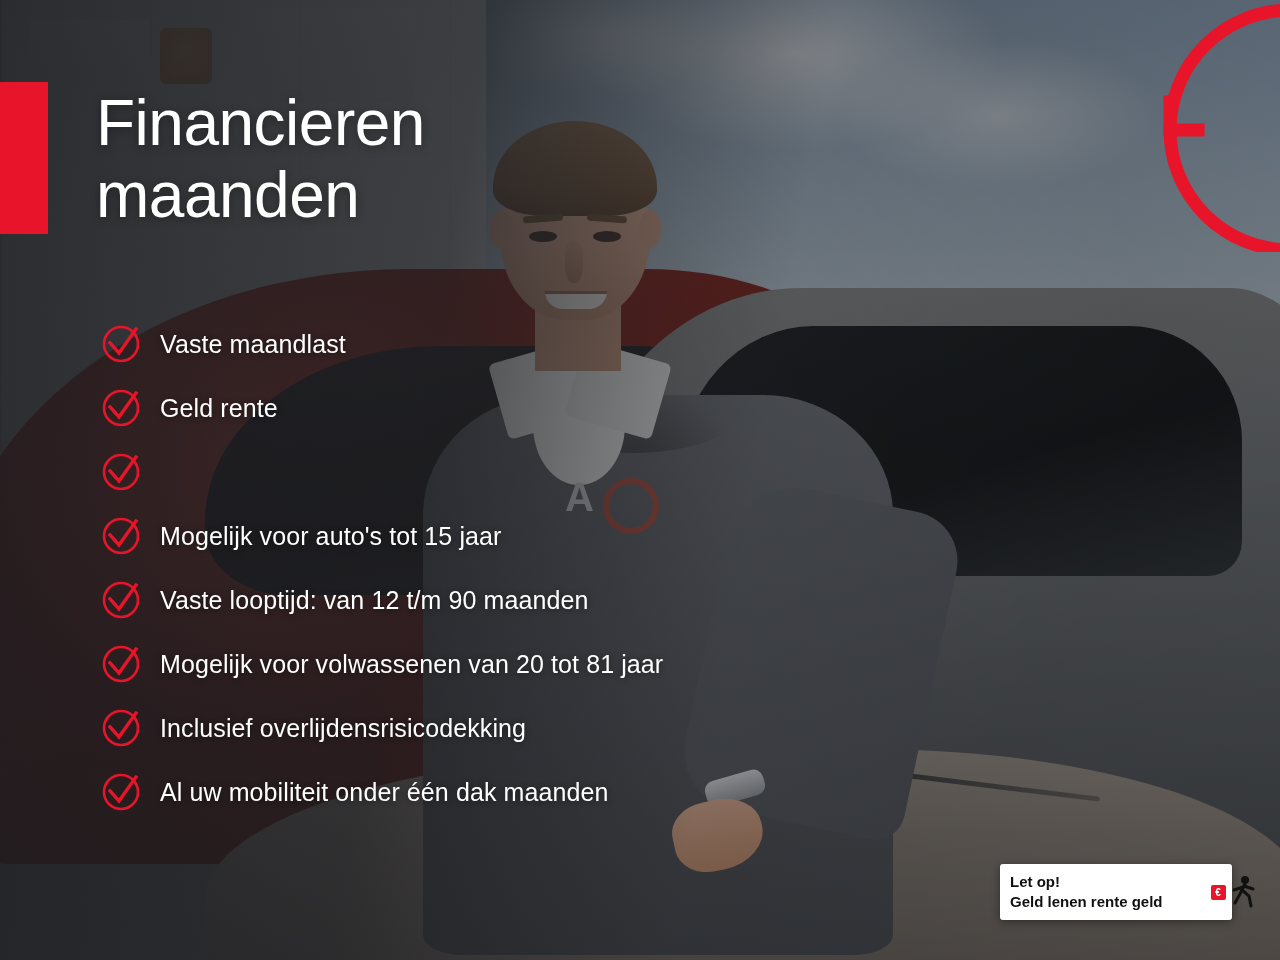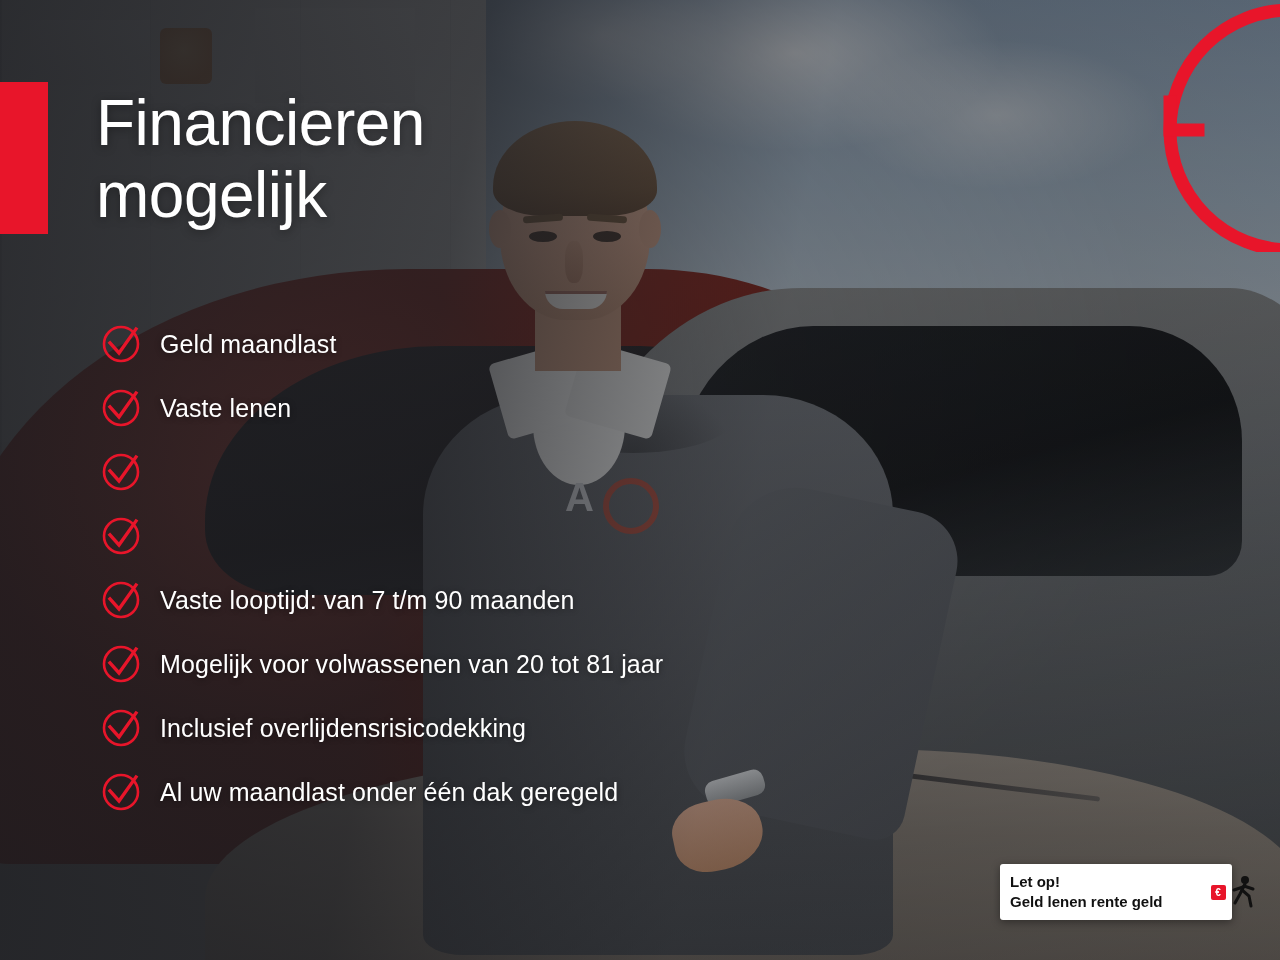--- a/index.html
+++ b/index.html
@@ -301,66 +301,67 @@
 
   <div class="red-bar"></div>
 
   <svg class="corner-arc" viewBox="0 0 180 250">
     <path d="M188 8 A 120 120 0 0 0 68 128 A 120 120 0 0 0 188 248" fill="none" stroke="#e8152a" stroke-width="13"></path>
     <path d="M68 128 L 68 100 M68 128 L 96 128" fill="none" stroke="#e8152a" stroke-width="13" stroke-linecap="square"></path>
   </svg>
 
   <div class="headline">
     <span>Financieren</span>
-    <span>mogelijk</span>
+    <span>maanden</span>
   </div>
 
   <ul class="list">
     <li>
       <span class="check">
         <svg viewBox="0 0 42 42" width="42" height="42">
             <circle cx="21" cy="21" r="17" fill="none" stroke="#e8152a" stroke-width="2.6"></circle>
             <path d="M10 20 L19 30 L36 6" fill="none" stroke="#e8152a" stroke-width="3.4" stroke-linecap="square"></path>
           </svg>
       </span>
-      <span>Geld maandlast</span>
-    </li>
-    <li>
-      <span class="check">
-        <svg viewBox="0 0 42 42" width="42" height="42">
-            <circle cx="21" cy="21" r="17" fill="none" stroke="#e8152a" stroke-width="2.6"></circle>
-            <path d="M10 20 L19 30 L36 6" fill="none" stroke="#e8152a" stroke-width="3.4" stroke-linecap="square"></path>
-          </svg>
-      </span>
-      <span>Vaste lenen</span>
-    </li>
-    <li>
-      <span class="check">
-        <svg viewBox="0 0 42 42" width="42" height="42">
-            <circle cx="21" cy="21" r="17" fill="none" stroke="#e8152a" stroke-width="2.6"></circle>
-            <path d="M10 20 L19 30 L36 6" fill="none" stroke="#e8152a" stroke-width="3.4" stroke-linecap="square"></path>
-          </svg>
-      </span>
-    </li>
-    <li>
-      <span class="check">
-        <svg viewBox="0 0 42 42" width="42" height="42">
-            <circle cx="21" cy="21" r="17" fill="none" stroke="#e8152a" stroke-width="2.6"></circle>
-            <path d="M10 20 L19 30 L36 6" fill="none" stroke="#e8152a" stroke-width="3.4" stroke-linecap="square"></path>
-          </svg>
-      </span>
-    </li>
-    <li>
-      <span class="check">
-        <svg viewBox="0 0 42 42" width="42" height="42">
-            <circle cx="21" cy="21" r="17" fill="none" stroke="#e8152a" stroke-width="2.6"></circle>
-            <path d="M10 20 L19 30 L36 6" fill="none" stroke="#e8152a" stroke-width="3.4" stroke-linecap="square"></path>
-          </svg>
-      </span>
-      <span>Vaste looptijd: van 7 t/m 90 maanden</span>
+      <span>Vaste maandlast</span>
+    </li>
+    <li>
+      <span class="check">
+        <svg viewBox="0 0 42 42" width="42" height="42">
+            <circle cx="21" cy="21" r="17" fill="none" stroke="#e8152a" stroke-width="2.6"></circle>
+            <path d="M10 20 L19 30 L36 6" fill="none" stroke="#e8152a" stroke-width="3.4" stroke-linecap="square"></path>
+          </svg>
+      </span>
+      <span>Geld rente</span>
+    </li>
+    <li>
+      <span class="check">
+        <svg viewBox="0 0 42 42" width="42" height="42">
+            <circle cx="21" cy="21" r="17" fill="none" stroke="#e8152a" stroke-width="2.6"></circle>
+            <path d="M10 20 L19 30 L36 6" fill="none" stroke="#e8152a" stroke-width="3.4" stroke-linecap="square"></path>
+          </svg>
+      </span>
+    </li>
+    <li>
+      <span class="check">
+        <svg viewBox="0 0 42 42" width="42" height="42">
+            <circle cx="21" cy="21" r="17" fill="none" stroke="#e8152a" stroke-width="2.6"></circle>
+            <path d="M10 20 L19 30 L36 6" fill="none" stroke="#e8152a" stroke-width="3.4" stroke-linecap="square"></path>
+          </svg>
+      </span>
+      <span>Mogelijk voor auto's tot 15 jaar</span>
+    </li>
+    <li>
+      <span class="check">
+        <svg viewBox="0 0 42 42" width="42" height="42">
+            <circle cx="21" cy="21" r="17" fill="none" stroke="#e8152a" stroke-width="2.6"></circle>
+            <path d="M10 20 L19 30 L36 6" fill="none" stroke="#e8152a" stroke-width="3.4" stroke-linecap="square"></path>
+          </svg>
+      </span>
+      <span>Vaste looptijd: van 12 t/m 90 maanden</span>
     </li>
     <li>
       <span class="check">
         <svg viewBox="0 0 42 42" width="42" height="42">
             <circle cx="21" cy="21" r="17" fill="none" stroke="#e8152a" stroke-width="2.6"></circle>
             <path d="M10 20 L19 30 L36 6" fill="none" stroke="#e8152a" stroke-width="3.4" stroke-linecap="square"></path>
           </svg>
       </span>
       <span>Mogelijk voor volwassenen van 20 tot 81 jaar</span>
     </li>
@@ -373,21 +374,21 @@
       </span>
       <span>Inclusief overlijdensrisicodekking</span>
     </li>
     <li>
       <span class="check">
         <svg viewBox="0 0 42 42" width="42" height="42">
             <circle cx="21" cy="21" r="17" fill="none" stroke="#e8152a" stroke-width="2.6"></circle>
             <path d="M10 20 L19 30 L36 6" fill="none" stroke="#e8152a" stroke-width="3.4" stroke-linecap="square"></path>
           </svg>
       </span>
-      <span>Al uw maandlast onder één dak geregeld</span>
+      <span>Al uw mobiliteit onder één dak maanden</span>
     </li>
   </ul>
 
   <div class="warning">
     <div class="warning-text">
       <span>Let op!</span>
       <span>Geld lenen rente geld</span>
     </div>
     <div class="warning-icons">
       <div class="red-block">€</div>

